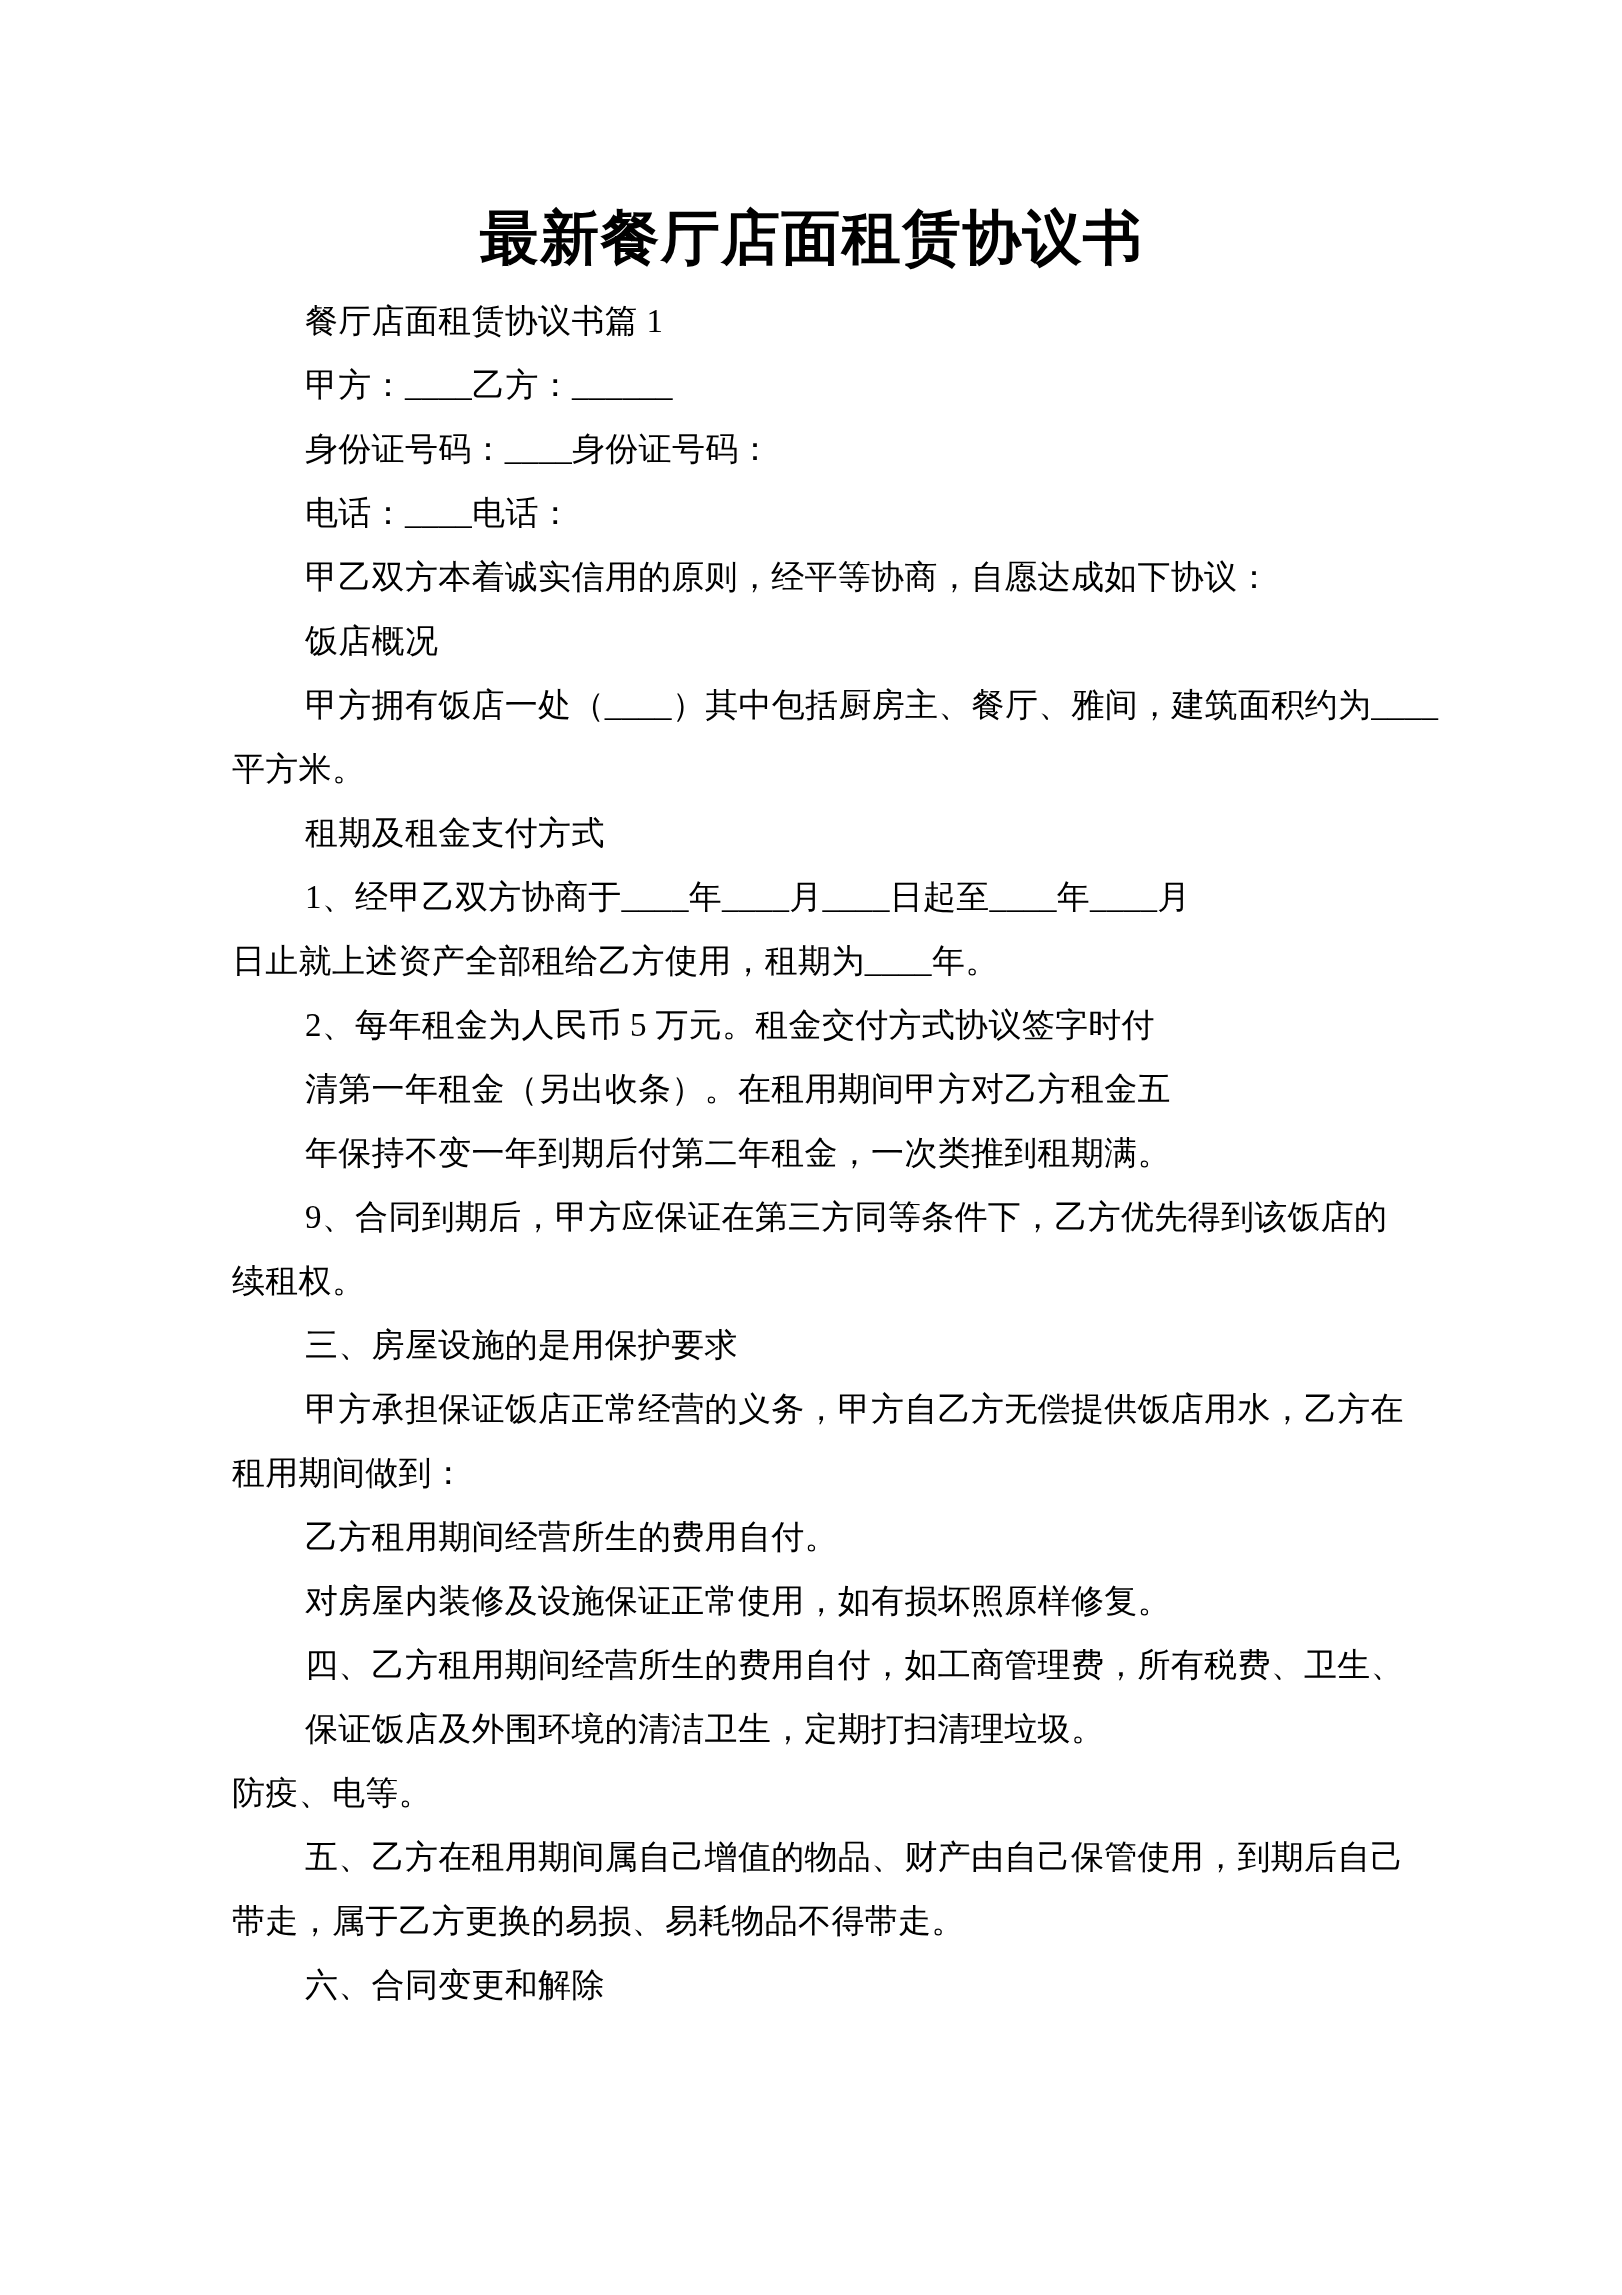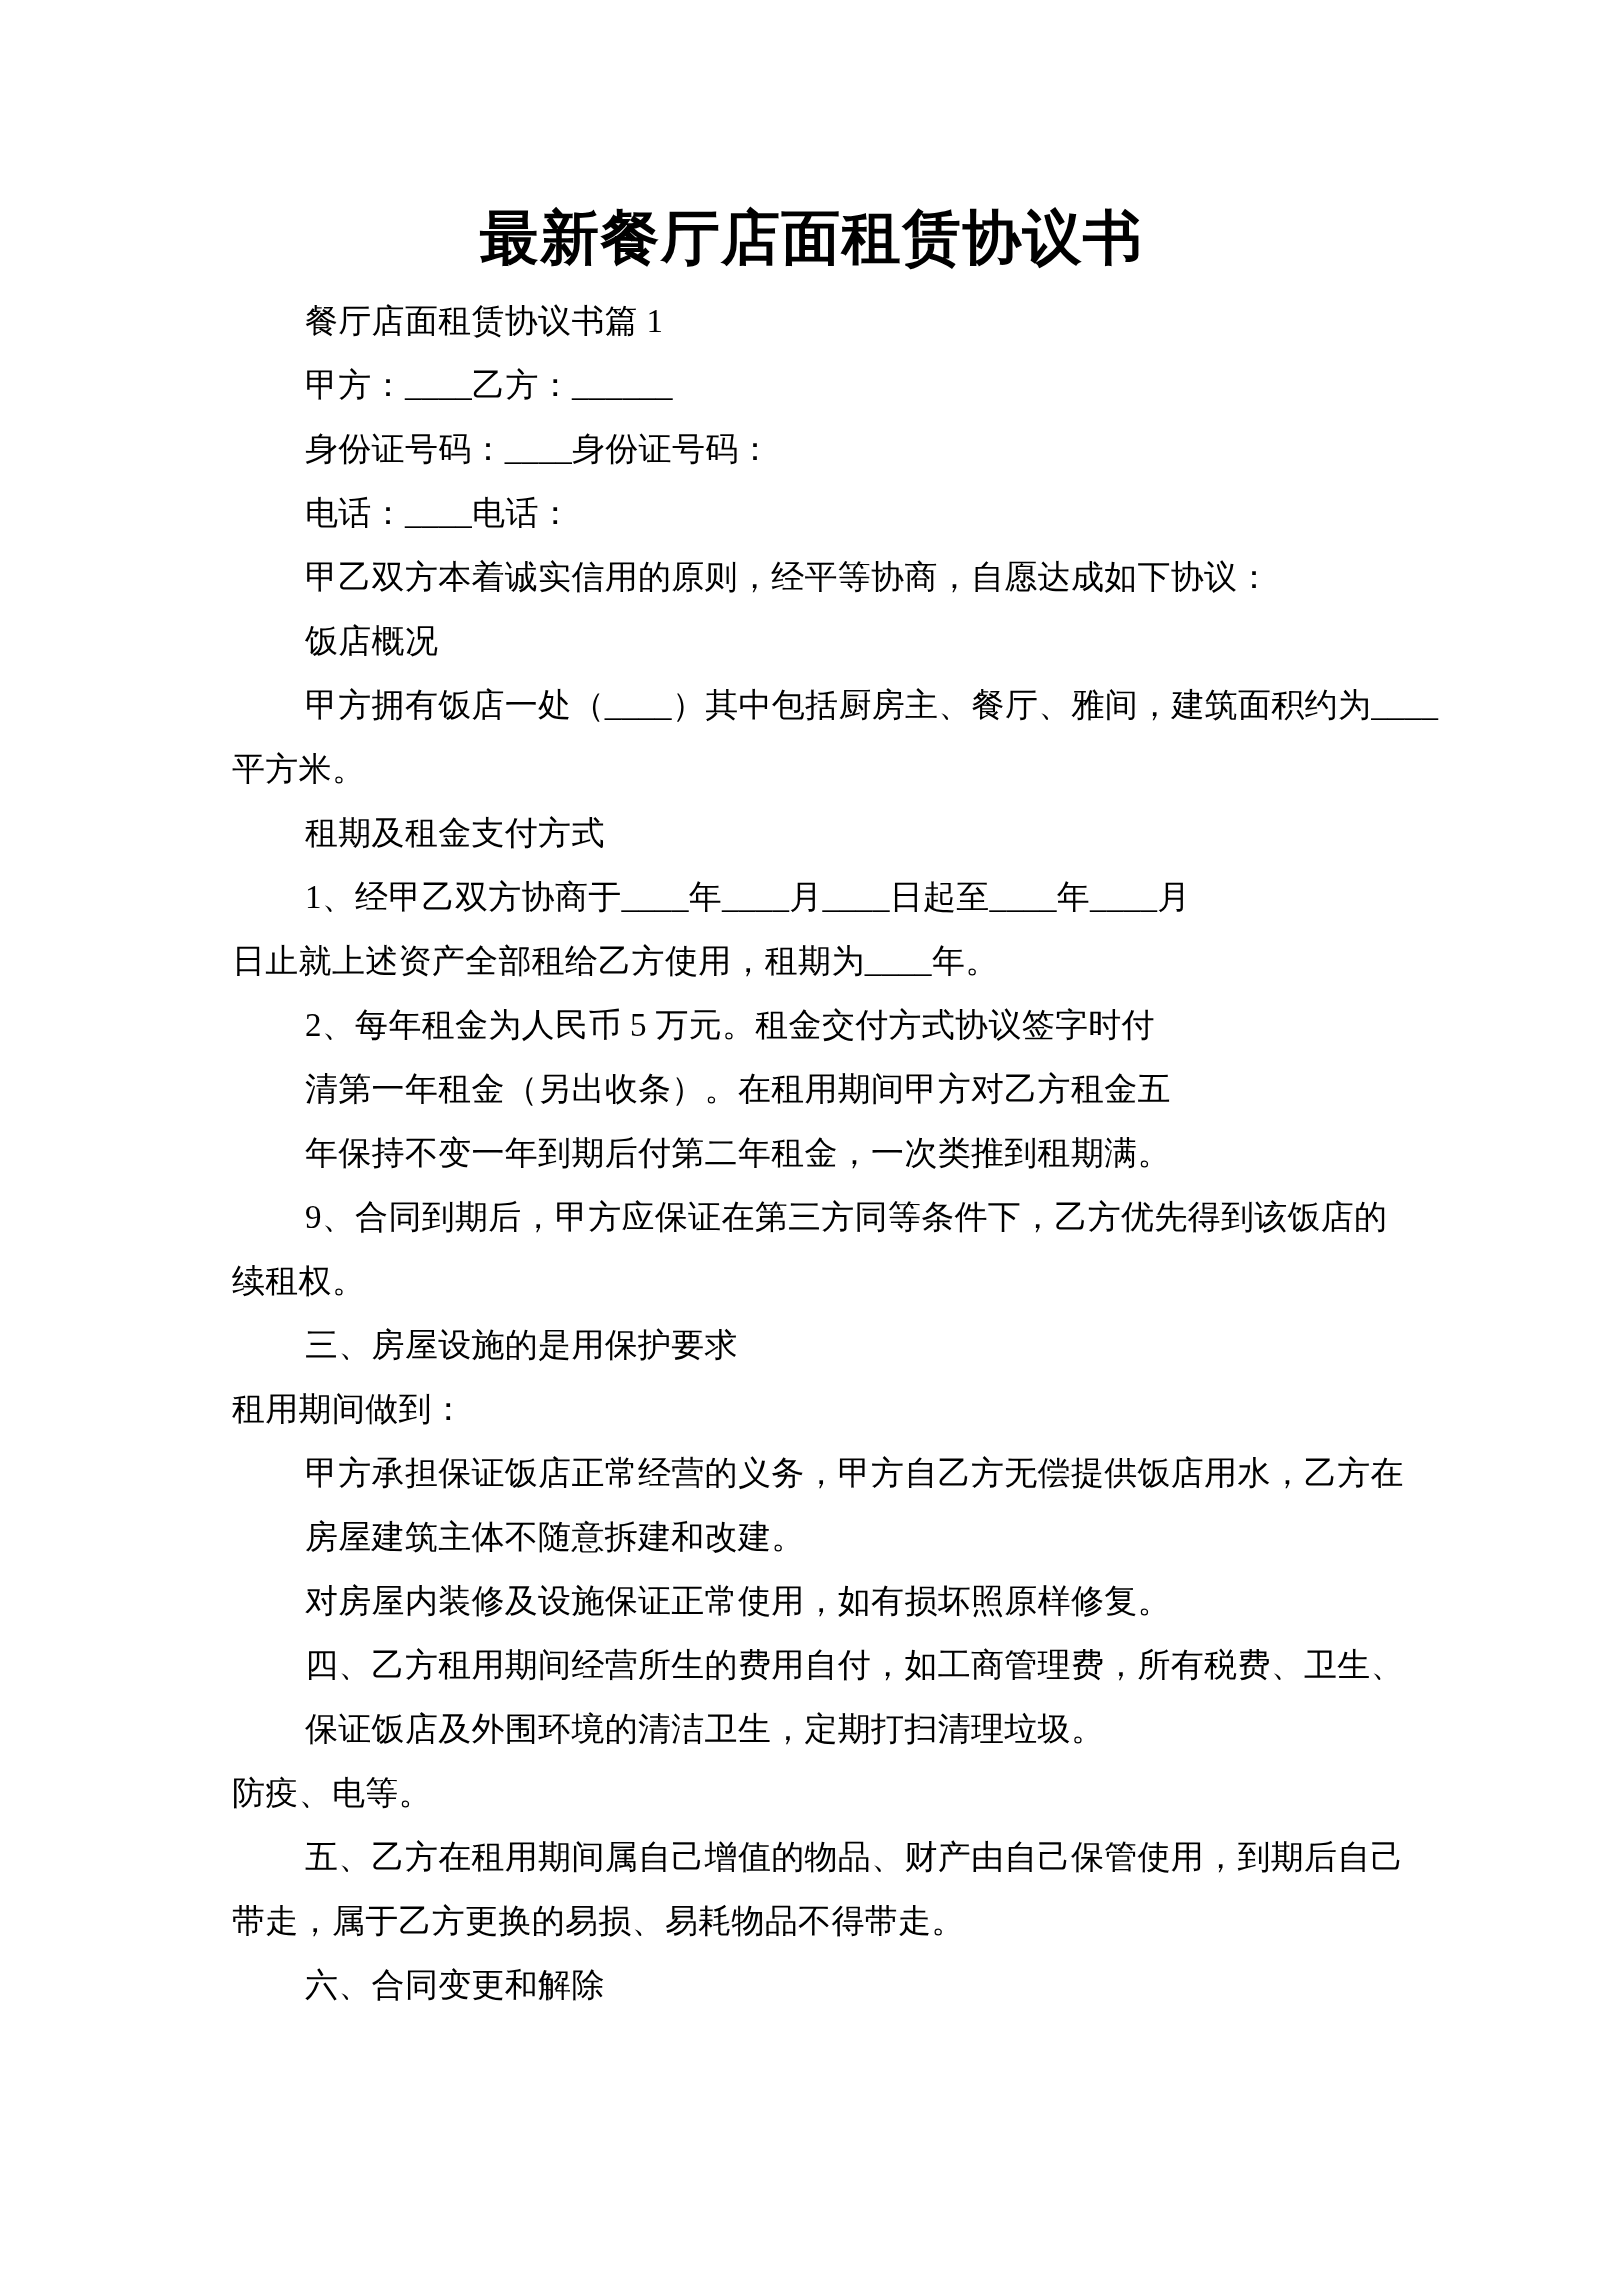--- a/index.html
+++ b/index.html
@@ -56,23 +56,23 @@
     <div class="line">平方米。</div>
     <div class="line indent">租期及租金支付方式</div>
     <div class="line indent">1、经甲乙双方协商于____年____月____日起至____年____月</div>
     <div class="line">日止就上述资产全部租给乙方使用，租期为____年。</div>
     <div class="line indent">2、每年租金为人民币 5 万元。租金交付方式协议签字时付</div>
     <div class="line indent">清第一年租金（另出收条）。在租用期间甲方对乙方租金五</div>
     <div class="line indent">年保持不变一年到期后付第二年租金，一次类推到租期满。</div>
     <div class="line indent">9、合同到期后，甲方应保证在第三方同等条件下，乙方优先得到该饭店的</div>
     <div class="line">续租权。</div>
     <div class="line indent">三、房屋设施的是用保护要求</div>
+    <div class="line indent">甲方承担保证饭店正常经营的义务，甲方自乙方无偿提供饭店用水，乙方在</div>
     <div class="line">租用期间做到：</div>
-    <div class="line indent">甲方承担保证饭店正常经营的义务，甲方自乙方无偿提供饭店用水，乙方在</div>
-    <div class="line indent">房屋建筑主体不随意拆建和改建。</div>
+    <div class="line indent">乙方租用期间经营所生的费用自付。</div>
     <div class="line indent">对房屋内装修及设施保证正常使用，如有损坏照原样修复。</div>
     <div class="line indent">四、乙方租用期间经营所生的费用自付，如工商管理费，所有税费、卫生、</div>
     <div class="line indent">保证饭店及外围环境的清洁卫生，定期打扫清理垃圾。</div>
     <div class="line">防疫、电等。</div>
     <div class="line indent">五、乙方在租用期间属自己增值的物品、财产由自己保管使用，到期后自己</div>
     <div class="line">带走，属于乙方更换的易损、易耗物品不得带走。</div>
     <div class="line indent">六、合同变更和解除</div>
   </div>
 </div>
 

